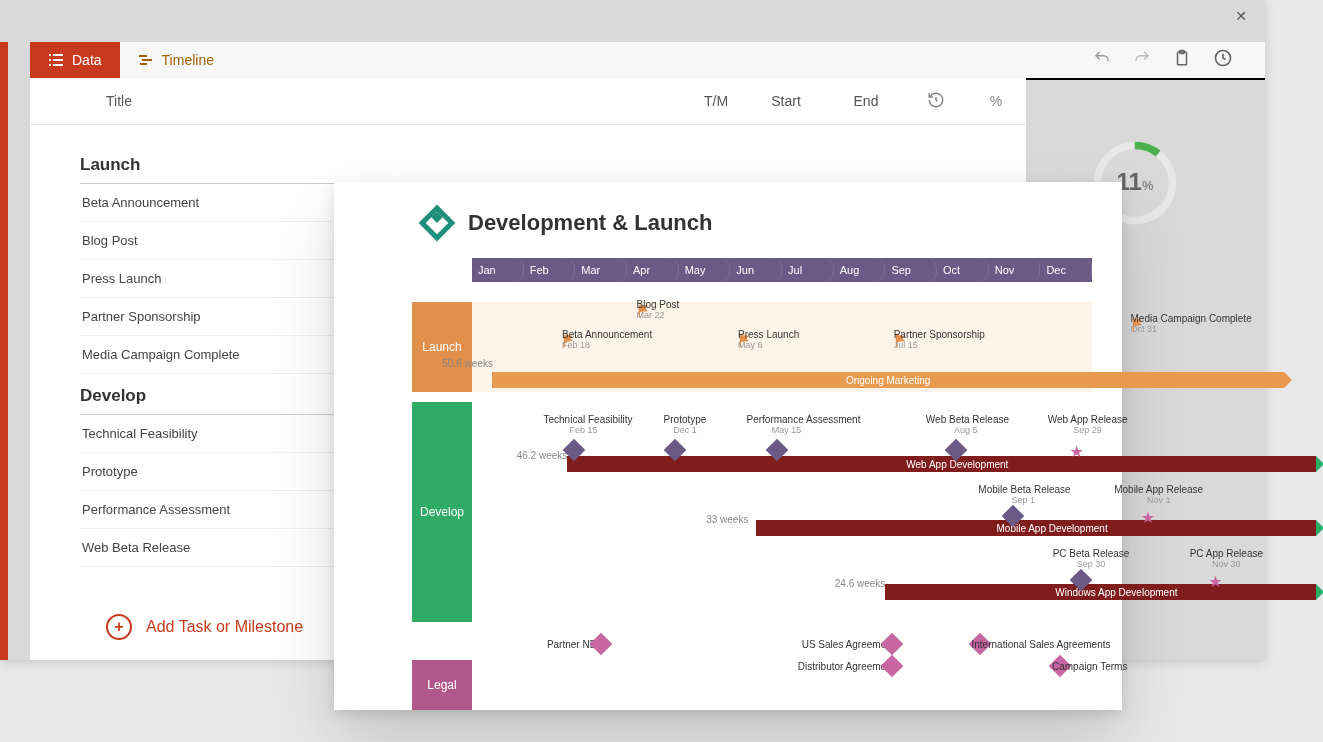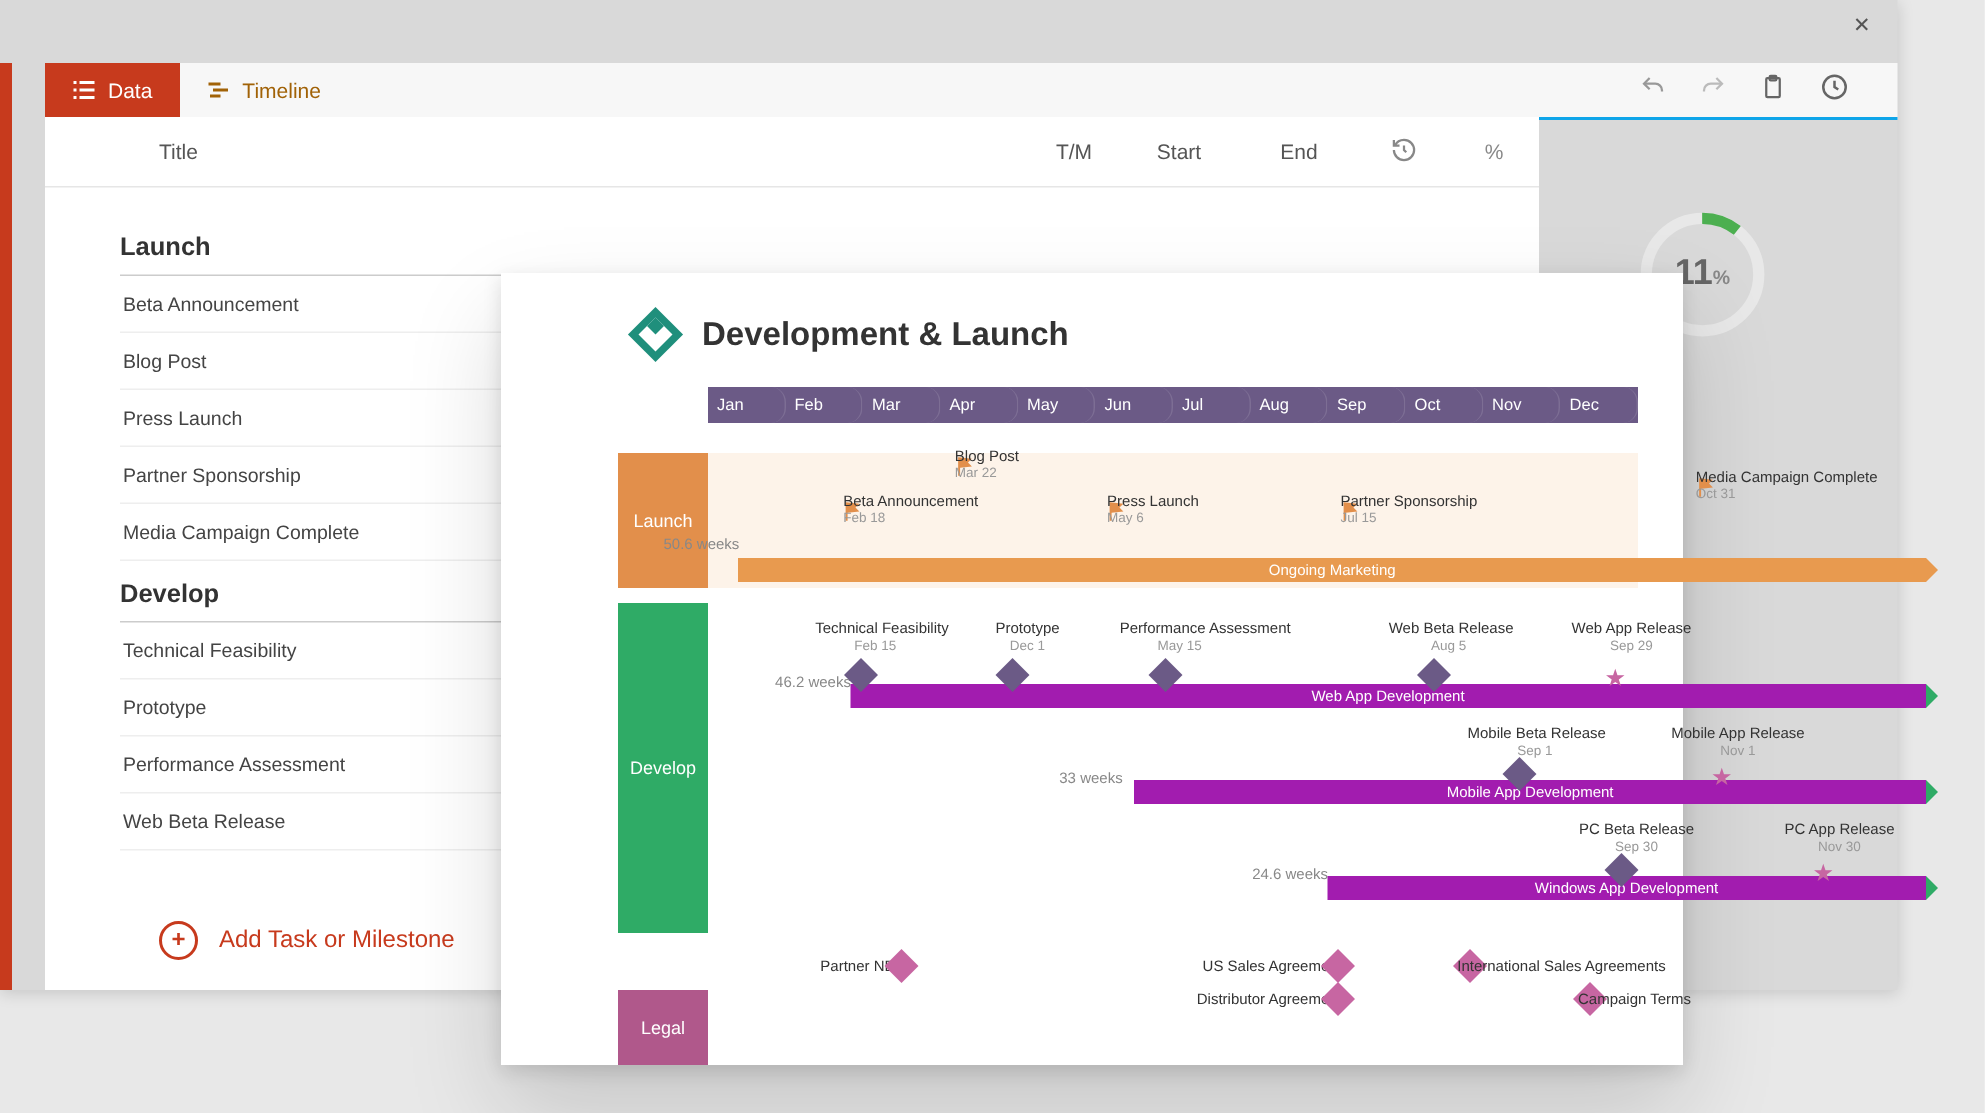--- a/index.html
+++ b/index.html
@@ -1,20 +1,20 @@
 <!DOCTYPE html>
 <html><head>
 <meta charset="utf-8">
 <style>
   html,body{margin:0;padding:0;width:1323px;height:742px;background:#e8e8e8;font-family:"Segoe UI",Arial,sans-serif;overflow:hidden;color:#333;}
   .app{position:absolute;left:0;top:0;width:1265px;height:660px;background:#d9d9d9;box-shadow:0 2px 10px rgba(0,0,0,.15);}
   .accent-bar{position:absolute;left:0;top:42px;width:8px;height:618px;background:#c73a1d;}
   .close-x{position:absolute;right:18px;top:8px;font-size:14px;color:#555;cursor:pointer;}
 
-  .toolbar{position:absolute;left:30px;top:42px;right:0;height:36px;display:flex;align-items:center;background:#f7f7f7;border-bottom:2px solid #0ea5e9;}
+  .toolbar{position:absolute;left:30px;top:42px;right:0;height:36px;display:flex;align-items:center;background:#f7f7f7;border-bottom:2px solid #000000;}
   .tab{height:36px;display:flex;align-items:center;gap:8px;padding:0 18px;font-size:14px;color:#a16207;cursor:pointer;}
   .tab.active{background:#c73a1d;color:#fff;}
   .tab .ico{display:inline-flex;}
   .tool-right{margin-left:auto;display:flex;align-items:center;gap:22px;padding-right:32px;color:#888;}
   .tool-right span{cursor:pointer;}
 
   .panel{position:absolute;left:30px;top:78px;width:996px;height:582px;background:#fff;}
   .hdr{height:46px;border-bottom:1px solid #e6e6e6;display:flex;align-items:center;color:#555;font-size:14px;}
   .hdr .col-title{padding-left:76px;flex:1;}
   .hdr .c{width:60px;text-align:center;}
@@ -48,21 +48,21 @@
   .lab-launch{top:44px;height:90px;background:#e28f4b;}
   .lab-develop{top:144px;height:220px;background:#2fab66;}
   .lab-legal{top:374px;height:50px;background:#b0588b;margin-top:28px;}
 
   .band-launch{position:absolute;left:60px;right:0;top:44px;height:90px;background:#fdf3e9;}
   .months{position:absolute;left:60px;right:0;top:0;height:24px;background:#6b5a86;color:#fff;font-size:11px;display:flex;}
   .months span{flex:1;display:flex;align-items:center;padding-left:6px;border-right:1px solid rgba(255,255,255,.12);border-radius:10px;} 
 
   .bar{position:absolute;height:16px;color:#fff;font-size:10px;display:flex;align-items:center;justify-content:center;}
   .bar.orange{background:#e89a4f;}
-  .bar.green{background:#a21caf;}
+  .bar.green{background:#7f1d1d;padding-left:32px;}
   .bar .arrow{position:absolute;right:-8px;top:0;width:0;height:0;border-top:8px solid transparent;border-bottom:8px solid transparent;}
   .bar.orange .arrow{border-left:8px solid #e89a4f;}
   .bar.green .arrow{border-left:8px solid #2fab66;}
 
   .dur{position:absolute;font-size:10px;color:#888;}
 
   .ms{position:absolute;font-size:10px;color:#333;white-space:nowrap;text-align:left;}
   .ms .d{color:#999;font-size:9px;}
   .flag{width:10px;height:10px;display:inline-block;margin-right:4px;}
   .flag svg{width:14px;height:14px;}

